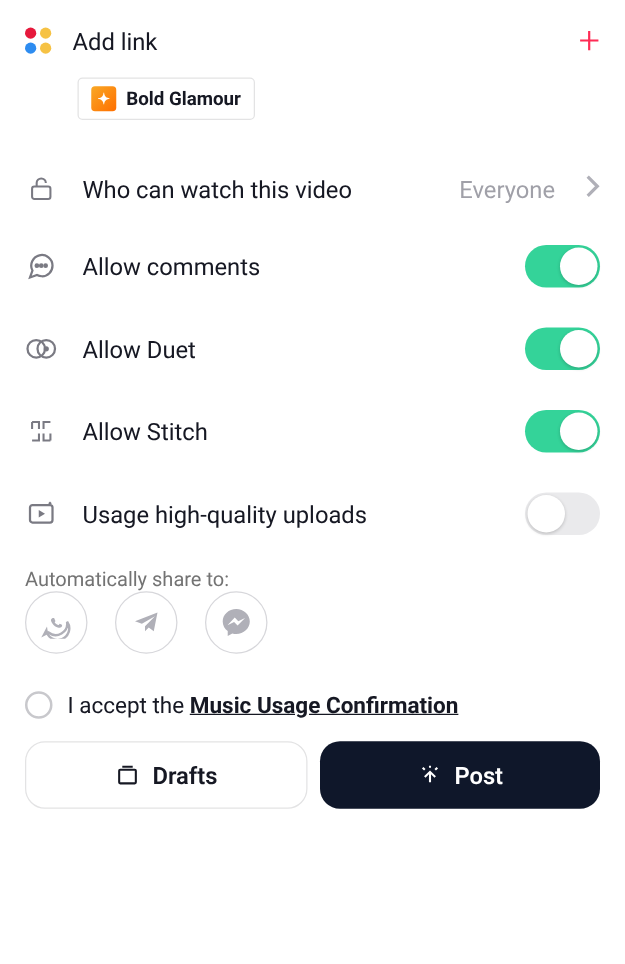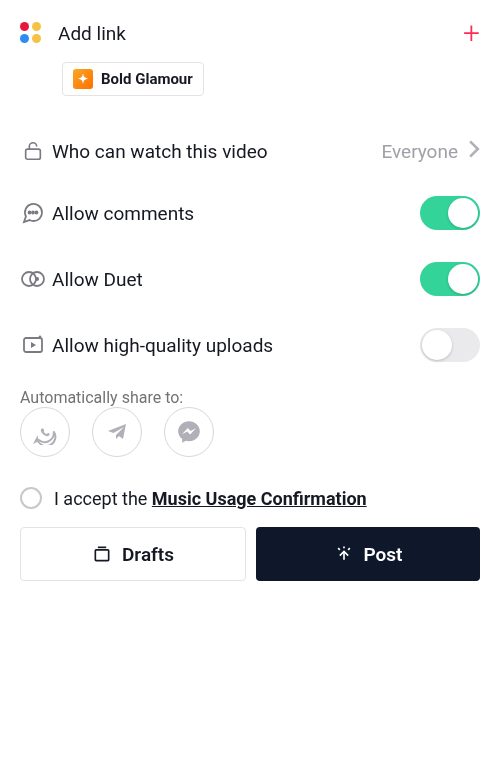--- a/index.html
+++ b/index.html
@@ -56,21 +56,21 @@
     border-radius: 3px;
     display: flex; align-items: center; justify-content: center;
     color: #fff; font-size: 12px;
   }
 
   
   .setting-row {
     display: flex;
     align-items: center;
     padding: 16px 0;
-    gap: 6px;
+    gap: 20px;
   }
   .setting-icon {
     width: 26px; height: 26px;
     flex-shrink: 0;
     color: #7a7a83;
     display: flex; align-items: center; justify-content: center;
   }
   .setting-label {
     flex: 1;
     font-size: 19px;
@@ -138,21 +138,21 @@
   .accept-text { color: #161823; }
   .accept-bold { font-weight: 700; text-decoration: underline; }
 
   
   .button-row {
     display: flex; gap: 10px;
   }
   .btn {
     flex: 1;
     height: 54px;
-    border-radius: 4px;
+    border-radius: 16px;
     display: flex; align-items: center; justify-content: center;
     gap: 10px;
     font-size: 19px;
     font-weight: 600;
   }
   .btn-outline {
     border: 1px solid #e3e3e4;
     background: #fff;
     color: #161823;
   }
@@ -224,30 +224,46 @@
           <circle cx="17" cy="12" r="7"></circle>
         <circle cx="17" cy="12" r="1.2" fill="currentColor"></circle>
       </svg>
     </div>
     <span class="setting-label">Allow Duet</span>
     <div class="toggle on">
         <div class="knob"></div>
       </div>
   </div>
 
+  <div class="setting-row">
+    <div class="setting-icon">
+      <svg width="22" height="22" viewBox="0 0 24 24" fill="none" stroke="currentColor" stroke-width="1.8">
+        <path d="M4 4h6v6"></path>
+          <path d="M20 20h-6v-6"></path>
+          <path d="M4 4v6"></path>
+          <path d="M20 20v-6"></path>
+        <path d="M4 20h6v-6"></path>
+          <path d="M20 4h-6v6"></path>
+      </svg>
+    </div>
+    <span class="setting-label">Allow Stitch</span>
+    <div class="toggle on">
+        <div class="knob"></div>
+      </div>
+  </div>
 
   <div class="setting-row">
     <div class="setting-icon">
       <svg width="24" height="24" viewBox="0 0 24 24" fill="none" stroke="currentColor" stroke-width="1.8">
         <rect x="3" y="5" width="18" height="14" rx="2"></rect>
         <path d="M10 9l5 3-5 3V9z" fill="currentColor" stroke="none"></path>
         <path d="M18 4l1-1 1 1" stroke-width="1.2"></path>
       </svg>
     </div>
-    <span class="setting-label">Allow high-quality uploads</span>
+    <span class="setting-label">Usage high-quality uploads</span>
     <div class="toggle off">
         <div class="knob"></div>
       </div>
   </div>
 
   <div class="share-label">Automatically share to:</div>
   <div class="share-icons">
     <div class="share-circle">
       <svg width="26" height="26" viewBox="0 0 24 24" fill="none" stroke="currentColor" stroke-width="1.8">
         <path d="M20 11.5A8.5 8.5 0 1 1 4.7 17.8L3 21l3.3-1.6A8.5 8.5 0 0 0 20 11.5z"></path>

